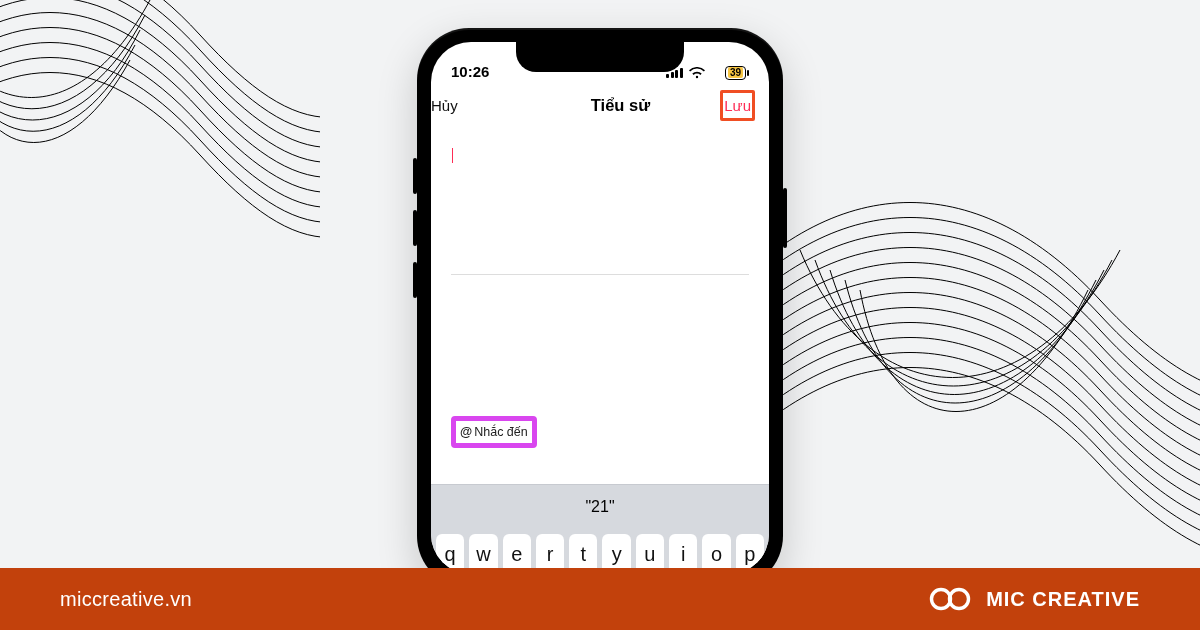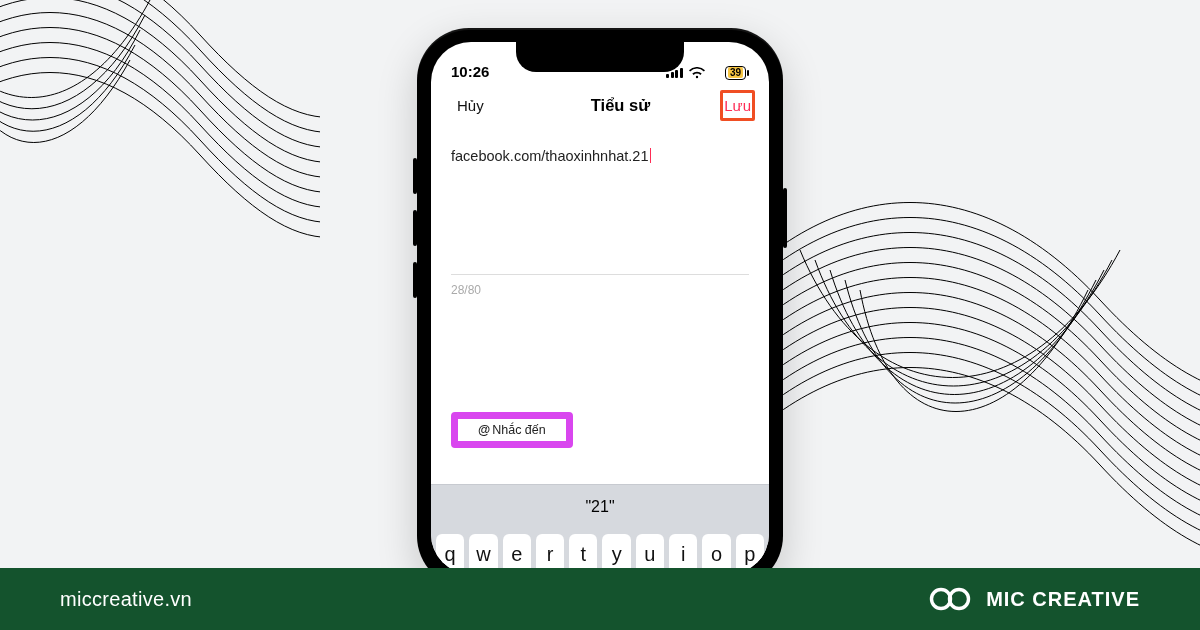--- a/index.html
+++ b/index.html
@@ -37,34 +37,34 @@
   .sig i { width:3px; background:#000; display:block; border-radius:1px; }
   .sig i:nth-child(1){height:4px}.sig i:nth-child(2){height:6px}.sig i:nth-child(3){height:8px}.sig i:nth-child(4){height:10px}
   .batt { display:flex; align-items:center; }
   .batt .body { border:1.5px solid #000; border-radius:4px; padding:1px 2px; font-size:10px; line-height:10px; font-weight:700; background:#fff;margin-left:16px; }
   .batt .body span{ background:#f6c543; border-radius:2px; padding:0 2px; }
   .batt .cap { width:2px; height:6px; background:#000; border-radius:1px; margin-left:1px; }
 
   
   .nav { position:absolute; top:42px; left:0; right:0; height:42px; display:flex; align-items:center; justify-content:center; }
   .nav .title { font-weight:700; font-size:16.5px;margin-left:41px; }
-  .nav .cancel { position:absolute; left:26px; font-size:15px; color:#111; }
+  .nav .cancel { position:absolute; left:0; font-size:15px; color:#111; }
   .nav .save { position:absolute; right:14px; font-size:15px; color:#fe2c55; font-weight:500; padding:4px 1px; }
   .save-highlight { border:3px solid #f04e23; border-radius:2px; }
 
   
   .content { position:absolute; top:90px; left:0; right:0; bottom:0; padding: 12px 20px 0; }
   .bio-input { width:100%; border:none; outline:none; font-size:14.5px; color:#222; padding: 4px 0 110px 0; border-bottom:1px solid #ddd; }
   .bio-input .caret { display:inline-block; width:1px; height:15px; background:#fe2c55; margin-left:1px; vertical-align:-2px; animation: blink 1s step-start infinite; }
   @keyframes blink { 50% { opacity:0; } }
   .count { color:#aaa; font-size:12px; margin-top:8px; }
 
   .mention-chip {
     position:absolute; left:20px; bottom:126px; font-size:12.5px; color:#222;
-    border:7px solid #d946ef; border-radius:4px; padding:4px 20px; background:#fff;
+    border:5px solid #d946ef; border-radius:4px; padding:4px 4px; background:#fff;
   }
   .mention-chip b { font-weight:700; margin-right:2px; }
 
   
   .kb-suggest {
     position:absolute; left:0; right:0; bottom:46px; height:44px; background:#d6d9de;
     display:flex; align-items:center; justify-content:center; border-top:1px solid #c7cad0;
   }
   .kb-suggest .sug { font-size:16px; color:#000; }
   .kb-row {
@@ -73,21 +73,21 @@
   }
   .key {
     flex:1; background:#fff; border-radius:6px; box-shadow:0 1px 0 #adb1b8;
     height:40px; display:flex; align-items:center; justify-content:center;
     font-size:20px; color:#111;
   }
 
   
   .footer {
     position:absolute; left:0; right:0; bottom:0; height:62px;
-    background:#14532d; color:#fff; display:flex; align-items:center; justify-content:space-between;
+    background:#c2410c; color:#fff; display:flex; align-items:center; justify-content:space-between;
     padding:0 60px;
   }
   .footer .brand-left { font-size:20px; letter-spacing:.3px; }
   .footer .brand-right { display:flex; align-items:center; gap:14px; font-weight:800; font-size:20px; letter-spacing:1px; }
   .logo { width:44px; height:30px; }
 </style>
 </head>
 <body>
 
 <div class="canvas">
@@ -157,23 +157,22 @@
       </div>
 
       <div class="nav">
         <div class="cancel">Hủy</div>
         <div class="title">Tiểu sử</div>
         <div class="save save-highlight">Lưu</div>
       </div>
 
       <div class="content">
         <div class="bio-input">
-          <span>facebook.com/thaoxinhnhat.21</span><span class="caret"></span>
-        </div>
-        <div class="count">28/80</div>
+          <span class="caret"></span>
+        </div>
 
         <div class="mention-chip">
           <b>@</b><span>Nhắc đến</span>
         </div>
 
         <div class="kb-suggest">
           <span class="sug">"21"</span>
         </div>
         <div class="kb-row">
           <div class="key">q</div>

